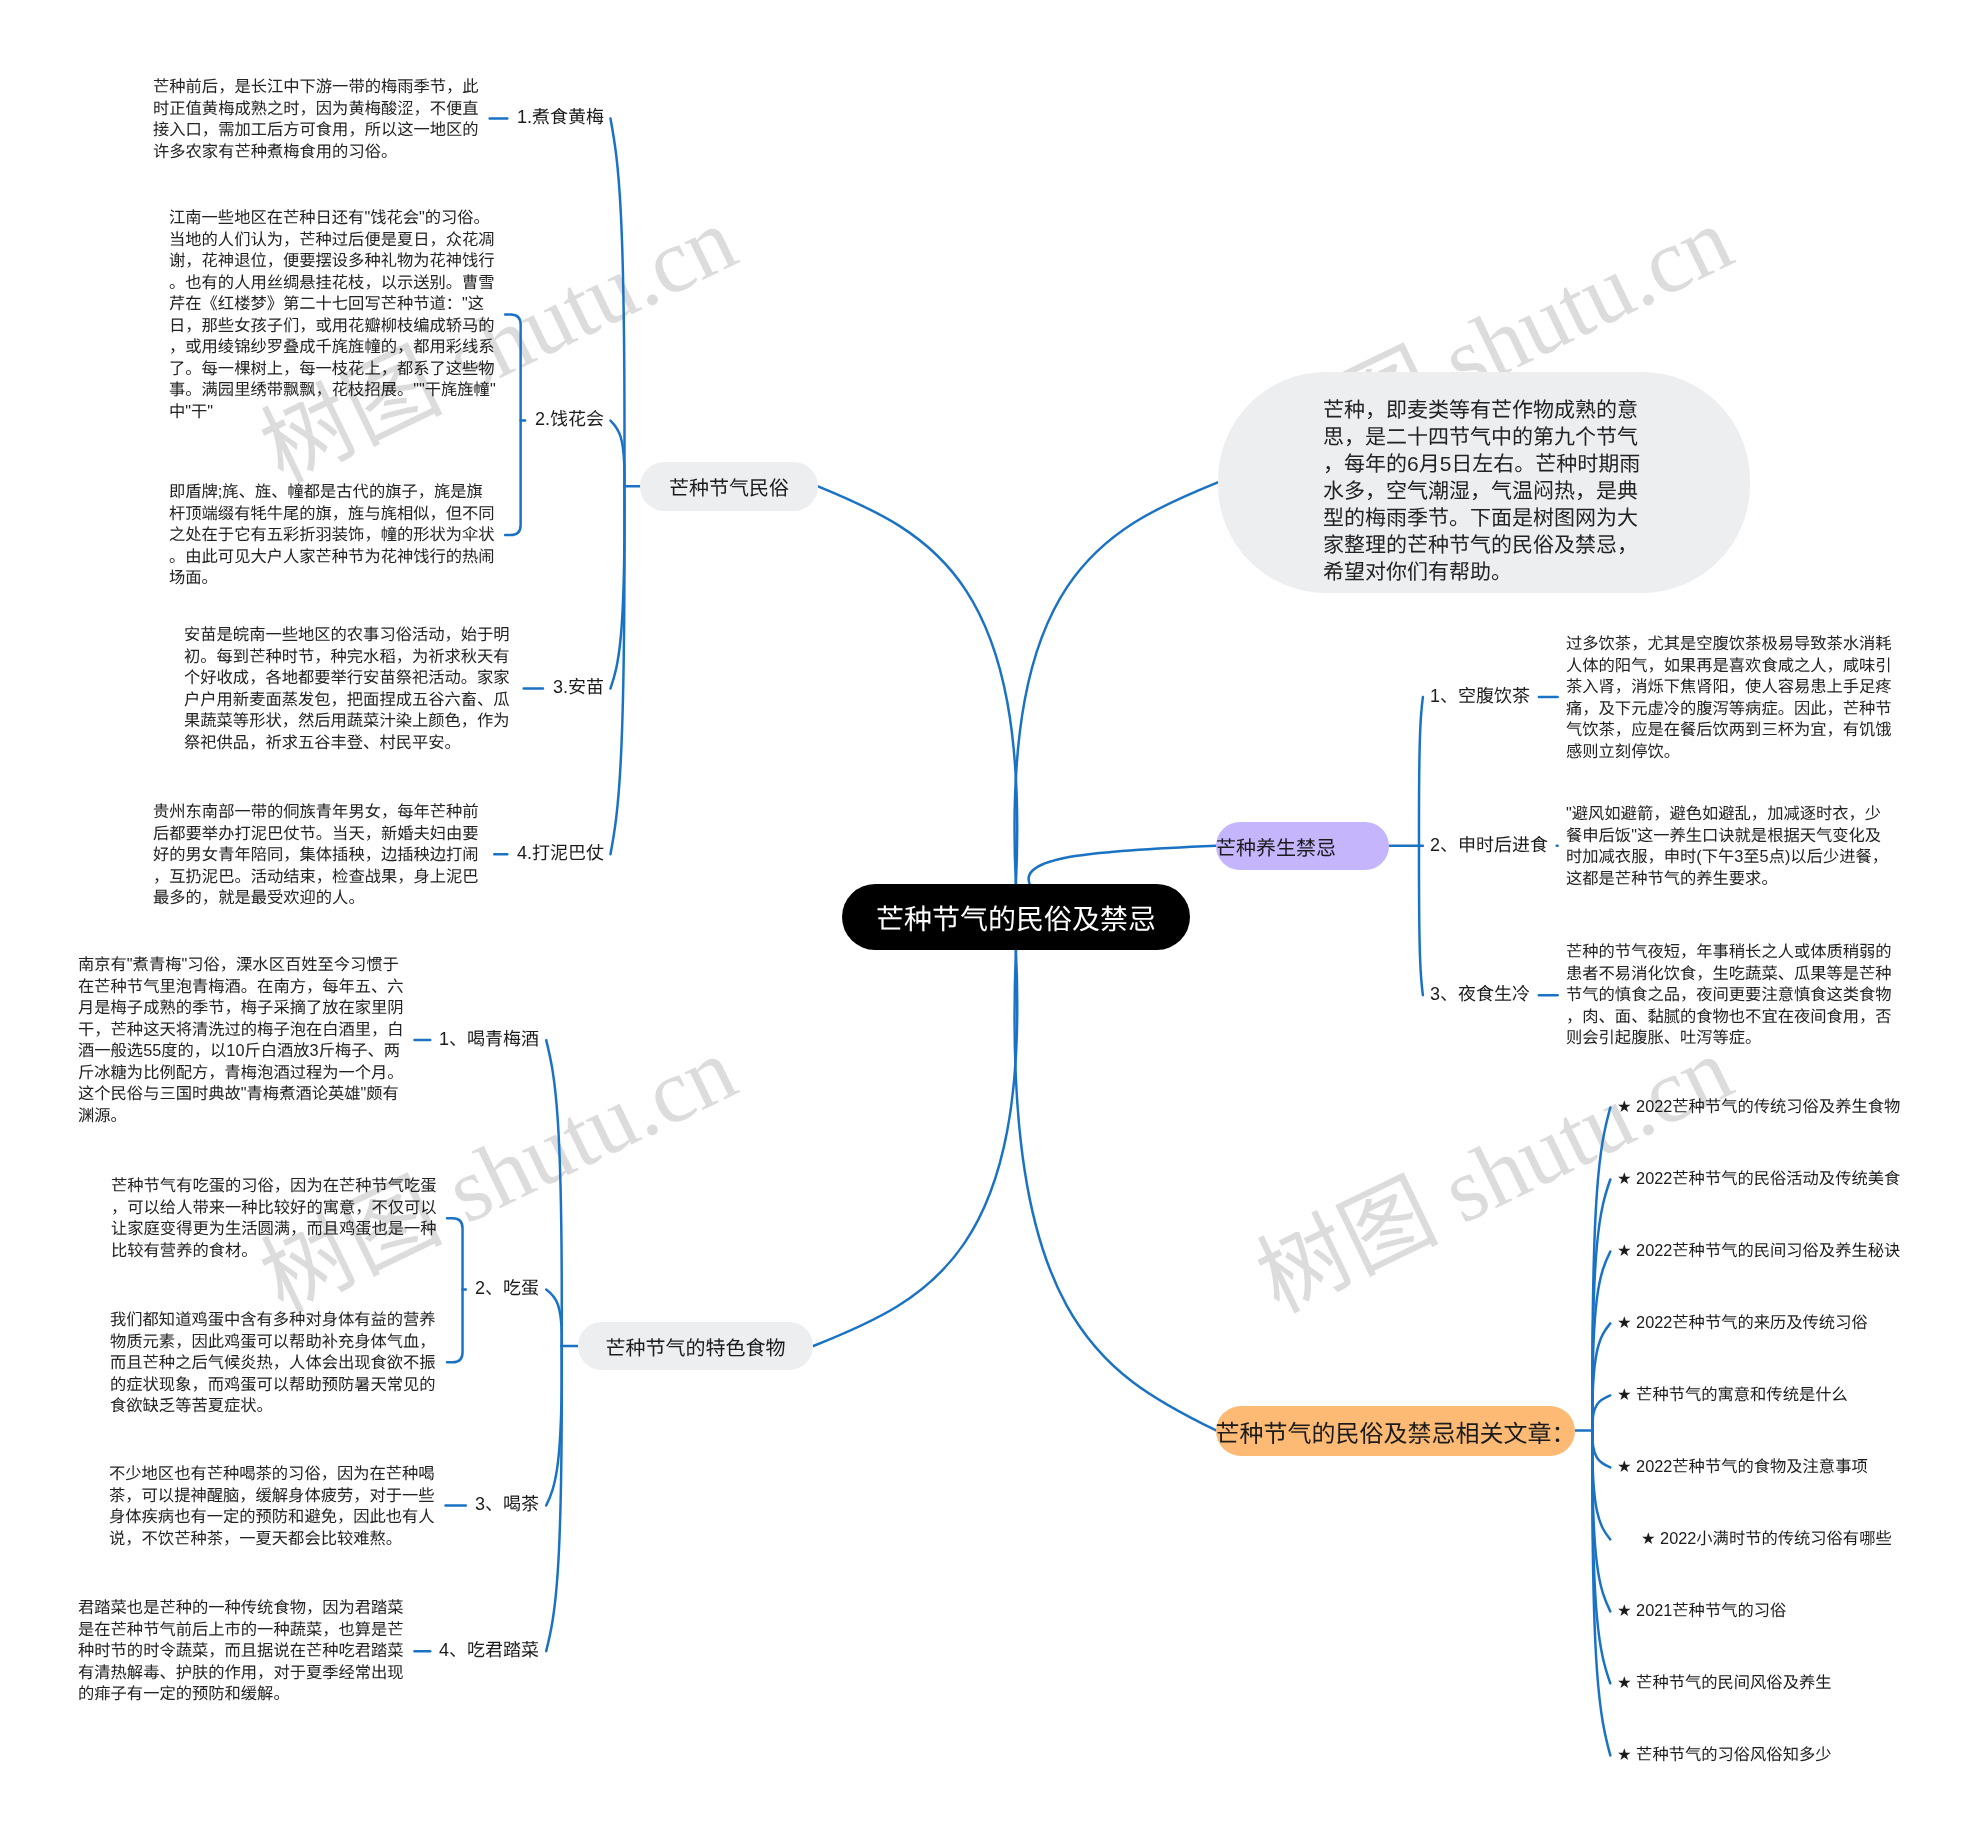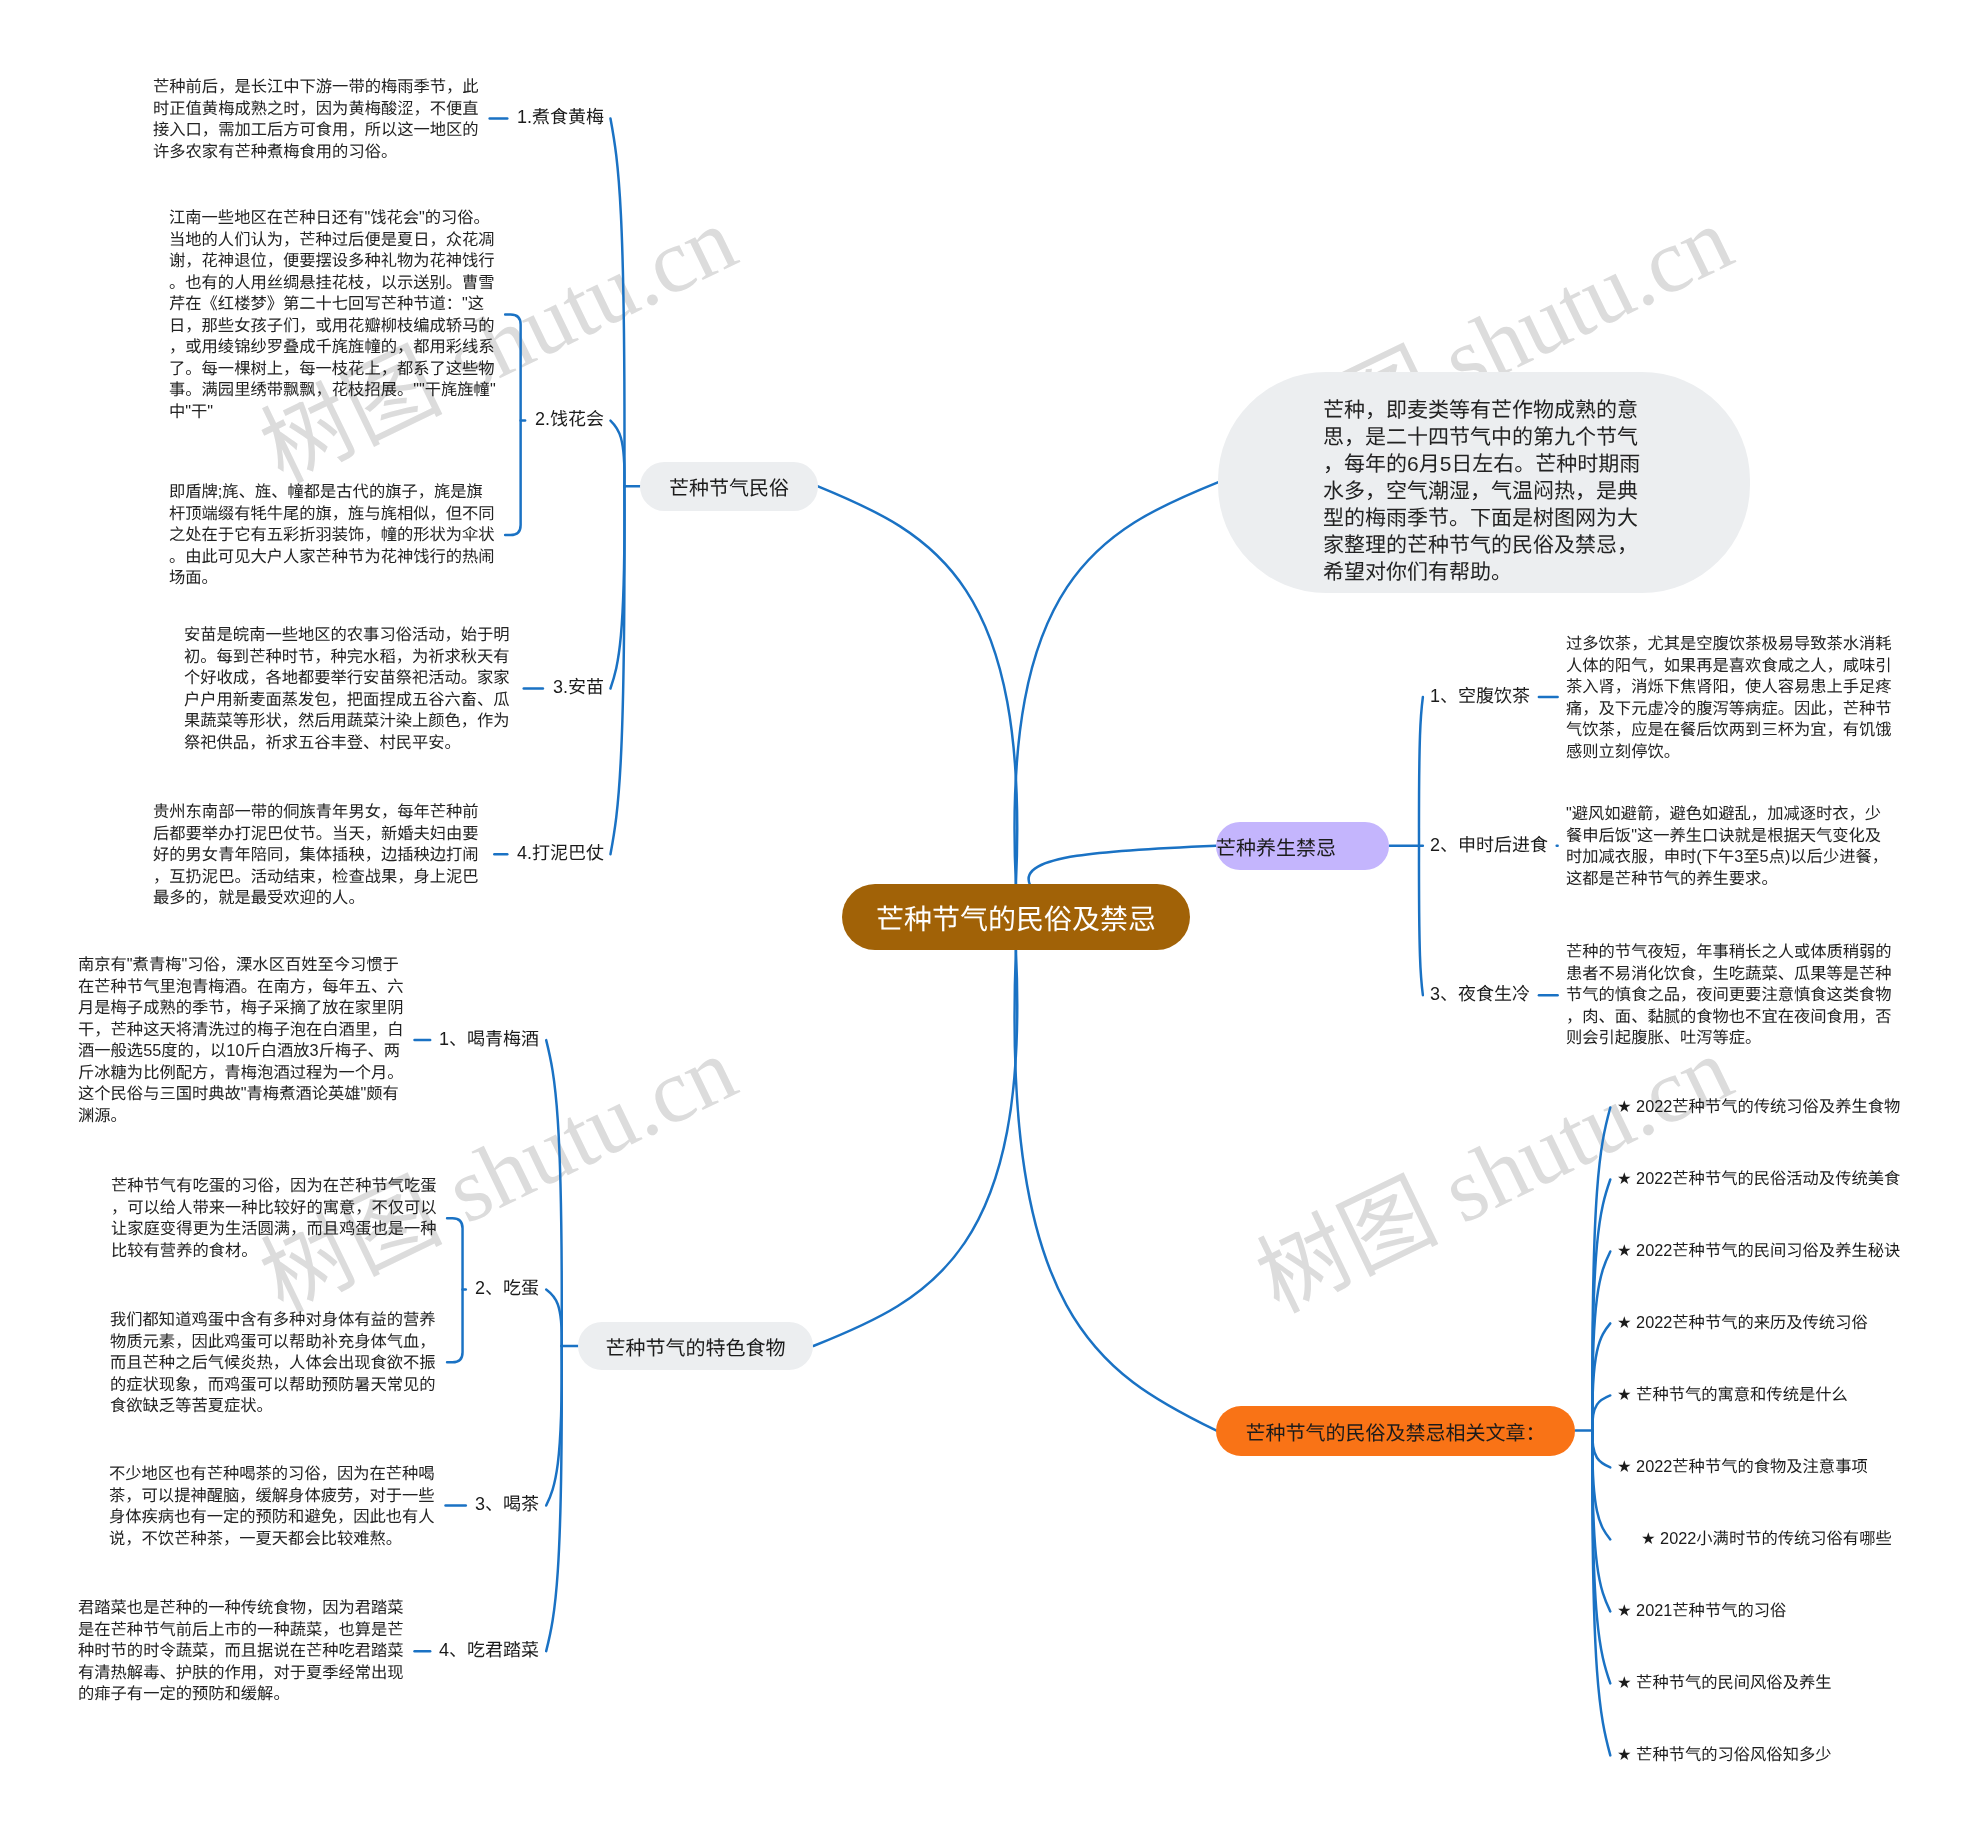--- a/index.html
+++ b/index.html
@@ -74,21 +74,21 @@
       <path d="M535.0,1343 L555.2,1343" fill="none" stroke="#1a72c4" stroke-width="3.2" stroke-linecap="round" stroke-linejoin="round"></path>
       <path d="M577.0,1573.0 L584.0,1573.0 Q597.0,1573.0 597.0,1586.0 L597.0,1745.9 Q597.0,1758.9 584.0,1758.9 L577.0,1758.9" fill="none" stroke="#1a72c4" stroke-width="3.2" stroke-linecap="round" stroke-linejoin="round"></path>
       <path d="M597.0,1665 L601.2,1665" fill="none" stroke="#1a72c4" stroke-width="3.2" stroke-linecap="round" stroke-linejoin="round"></path>
       <path d="M575.0,1944 L601.2,1944" fill="none" stroke="#1a72c4" stroke-width="3.2" stroke-linecap="round" stroke-linejoin="round"></path>
       <path d="M535.0,2132 L555.2,2132" fill="none" stroke="#1a72c4" stroke-width="3.2" stroke-linecap="round" stroke-linejoin="round"></path>
       <path d="M1986.8,900 L2011.0,900" fill="none" stroke="#1a72c4" stroke-width="3.2" stroke-linecap="round" stroke-linejoin="round"></path>
       <path d="M2009.8,1092 L2011.0,1092" fill="none" stroke="#1a72c4" stroke-width="3.2" stroke-linecap="round" stroke-linejoin="round"></path>
       <path d="M1986.8,1285 L2011.0,1285" fill="none" stroke="#1a72c4" stroke-width="3.2" stroke-linecap="round" stroke-linejoin="round"></path>
     </svg>
   <div id="nodes">
-      <div id="rootnode" style="position: absolute; left: 842px; top: 884px; width: 348px; height: 66px; background: #a16207; color: rgb(255, 255, 255); border-radius: 774px; display: flex; align-items: center; justify-content: center; font-size: 28px; white-space: nowrap;">
+      <div id="rootnode" style="position: absolute; left: 842px; top: 884px; width: 348px; height: 66px; background: #000000; color: rgb(255, 255, 255); border-radius: 774px; display: flex; align-items: center; justify-content: center; font-size: 28px; white-space: nowrap;">
         <span>芒种节气的民俗及禁忌</span>
       </div>
       <div id="introbubble" style="position: absolute; left: 1218px; top: 372px; width: 532px; height: 221px; background: rgb(236, 238, 240); border-radius: 108px;"></div>
       <div id="introtext" style="position: absolute; left: 1323px; top: 396px; width: 318px;">芒种，即麦类等有芒作物成熟的意思，是二十四节气中的第九个节气，每年的6月5日左右。芒种时期雨水多，空气潮湿，气温闷热，是典型的梅雨季节。下面是树图网为大家整理的芒种节气的民俗及禁忌，希望对你们有帮助。</div>
       <div class="node" style="position: absolute; left: 640px; top: 462px; width: 178px; height: 49px; background: rgb(236, 238, 240); color: rgb(27, 27, 27); border-radius: 774px; display: flex; align-items: center; justify-content: center; font-size: 20px; white-space: nowrap;">
         <span>芒种节气民俗</span>
       </div>
       <div class="sublabel" style="right: 1379px; top: 108px; margin-left: 47px;">1.煮食黄梅</div>
       <div class="note" style="position: absolute; left: 153px; top: 76px; width: 328px; visibility: visible;">芒种前后，是长江中下游一带的梅雨季节，此时正值黄梅成熟之时，因为黄梅酸涩，不便直接入口，需加工后方可食用，所以这一地区的许多农家有芒种煮梅食用的习俗。</div>
       <div class="sublabel" style="right: 1379px; top: 410px;">2.饯花会</div>
@@ -112,21 +112,21 @@
       <div class="note" style="position: absolute; left: 78px; top: 1597px; width: 328px; visibility: visible;">君踏菜也是芒种的一种传统食物，因为君踏菜是在芒种节气前后上市的一种蔬菜，也算是芒种时节的时令蔬菜，而且据说在芒种吃君踏菜有清热解毒、护肤的作用，对于夏季经常出现的痱子有一定的预防和缓解。</div>
       <div class="node" style="position: absolute; left: 1216px; top: 822px; width: 173px; height: 48px; background: #c4b5fd; color: rgb(27, 27, 27); border-radius: 774px; display: flex; align-items: center; justify-content: flex-start; font-size: 20px; white-space: nowrap;">
         <span>芒种养生禁忌</span>
       </div>
       <div class="sublabel" style="left: 1430px; top: 687px;">1、空腹饮茶</div>
       <div class="note" style="position: absolute; left: 1566px; top: 633px; width: 328px; visibility: visible;">过多饮茶，尤其是空腹饮茶极易导致茶水消耗人体的阳气，如果再是喜欢食咸之人，咸味引茶入肾，消烁下焦肾阳，使人容易患上手足疼痛，及下元虚冷的腹泻等病症。因此，芒种节气饮茶，应是在餐后饮两到三杯为宜，有饥饿感则立刻停饮。</div>
       <div class="sublabel" style="left: 1430px; top: 836px;">2、申时后进食</div>
       <div class="note" style="position: absolute; left: 1566px; top: 803px; width: 328px; visibility: visible;">"避风如避箭，避色如避乱，加减逐时衣，少餐申后饭"这一养生口诀就是根据天气变化及时加减衣服，申时(下午3至5点)以后少进餐，这都是芒种节气的养生要求。</div>
       <div class="sublabel" style="left: 1430px; top: 985px;">3、夜食生冷</div>
       <div class="note" style="position: absolute; left: 1566px; top: 941px; width: 328px; visibility: visible;">芒种的节气夜短，年事稍长之人或体质稍弱的患者不易消化饮食，生吃蔬菜、瓜果等是芒种节气的慎食之品，夜间更要注意慎食这类食物，肉、面、黏腻的食物也不宜在夜间食用，否则会引起腹胀、吐泻等症。</div>
-      <div class="node" style="position: absolute; left: 1216px; top: 1406px; width: 359px; height: 50px; background: #f97316; color: rgb(27, 27, 27); border-radius: 774px; display: flex; align-items: center; justify-content: center; font-size: 20px; white-space: nowrap;">
+      <div class="node" style="position: absolute; left: 1216px; top: 1406px; width: 359px; height: 50px; background: #fdba74; color: rgb(27, 27, 27); border-radius: 774px; display: flex; align-items: center; justify-content: center; font-size: 24px; white-space: nowrap;">
         <span>芒种节气的民俗及禁忌相关文章：</span>
       </div>
       <div class="artlabel" style="left: 1617px; top: 1098px;">★ 2022芒种节气的传统习俗及养生食物</div>
       <div class="artlabel" style="left: 1617px; top: 1170px;">★ 2022芒种节气的民俗活动及传统美食</div>
       <div class="artlabel" style="left: 1617px; top: 1242px;">★ 2022芒种节气的民间习俗及养生秘诀</div>
       <div class="artlabel" style="left: 1617px; top: 1314px;">★ 2022芒种节气的来历及传统习俗</div>
       <div class="artlabel" style="left: 1617px; top: 1386px;">★ 芒种节气的寓意和传统是什么</div>
       <div class="artlabel" style="left: 1617px; top: 1458px;">★ 2022芒种节气的食物及注意事项</div>
       <div class="artlabel" style="left: 1617px; top: 1530px; margin-left: 24px;">★ 2022小满时节的传统习俗有哪些</div>
       <div class="artlabel" style="left: 1617px; top: 1602px;">★ 2021芒种节气的习俗</div>

